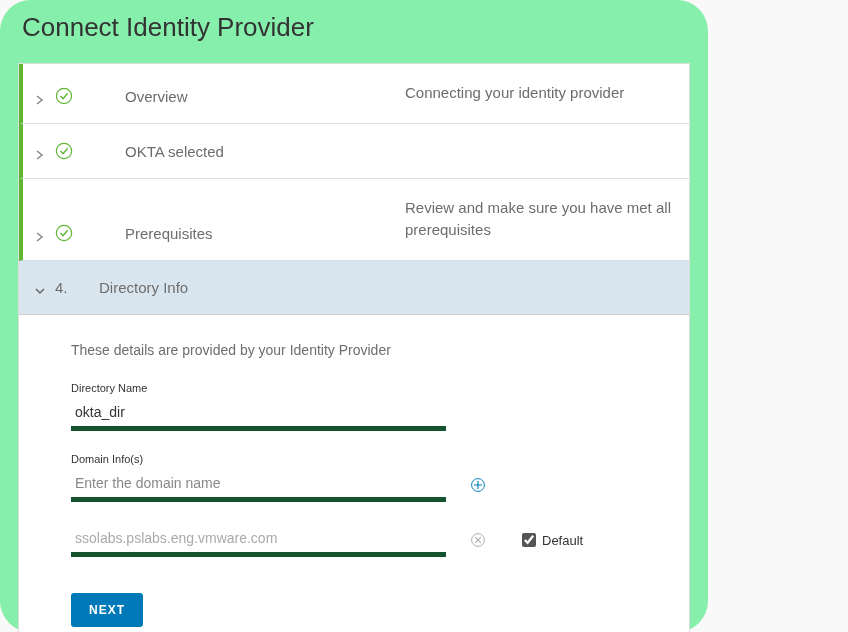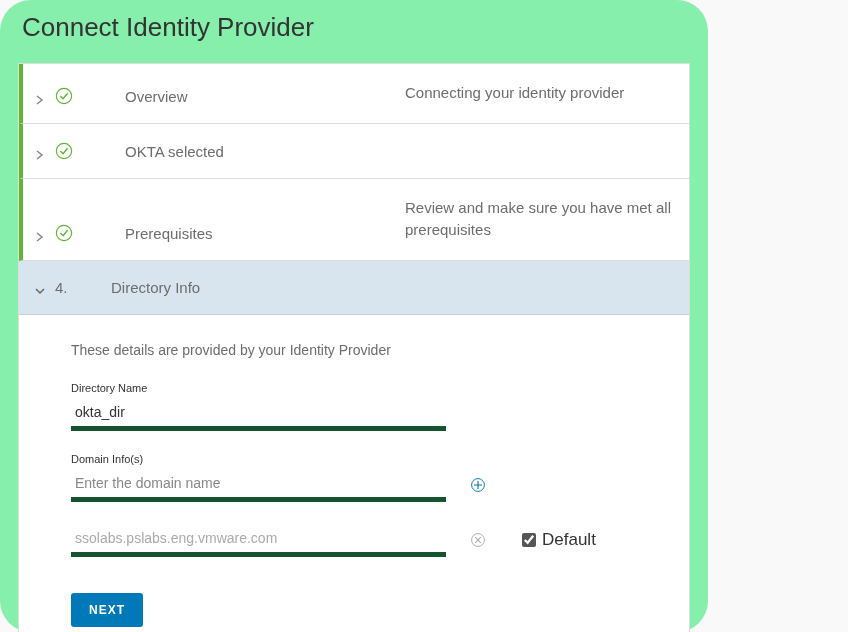--- a/index.html
+++ b/index.html
@@ -141,21 +141,21 @@
       align-items: center;
       gap: 6px;
       margin-left: 12px;
     }
     .default-wrap input[type="checkbox"] {
       width: 14px;
       height: 14px;
       accent-color: #555;
     }
     .default-label {
-      font-size: 17px;
+      font-size: 13px;
       color: #333;
       text-align: right;
     }
     .next-btn {
       background: #0079b8;
       color: #fff;
       border: none;
       padding: 10px 18px;
       font-size: 12px;
       font-weight: 700;
@@ -221,21 +221,21 @@
       <span class="step-desc">Review and make sure you have met all prerequisites</span>
     </div>
 
     <div class="step-row active">
       <span class="step-toggle">
         <svg viewBox="0 0 10 10">
             <path d="M1 3 L5 7 L9 3" stroke="#666" stroke-width="1.5" fill="none"></path>
           </svg>
       </span>
       <span class="step-number">4.</span>
-      <span class="step-label" style="width:264px;margin-left:12px;">Directory Info</span>
+      <span class="step-label" style="width:264px;margin-left:0;">Directory Info</span>
     </div>
 
     <div class="step-content">
       <p class="intro-text">These details are provided by your Identity Provider</p>
 
       <div class="field-group">
         <label class="field-label">Directory Name</label>
         <input class="text-input" type="text" value="okta_dir" style="">
       </div>
 

